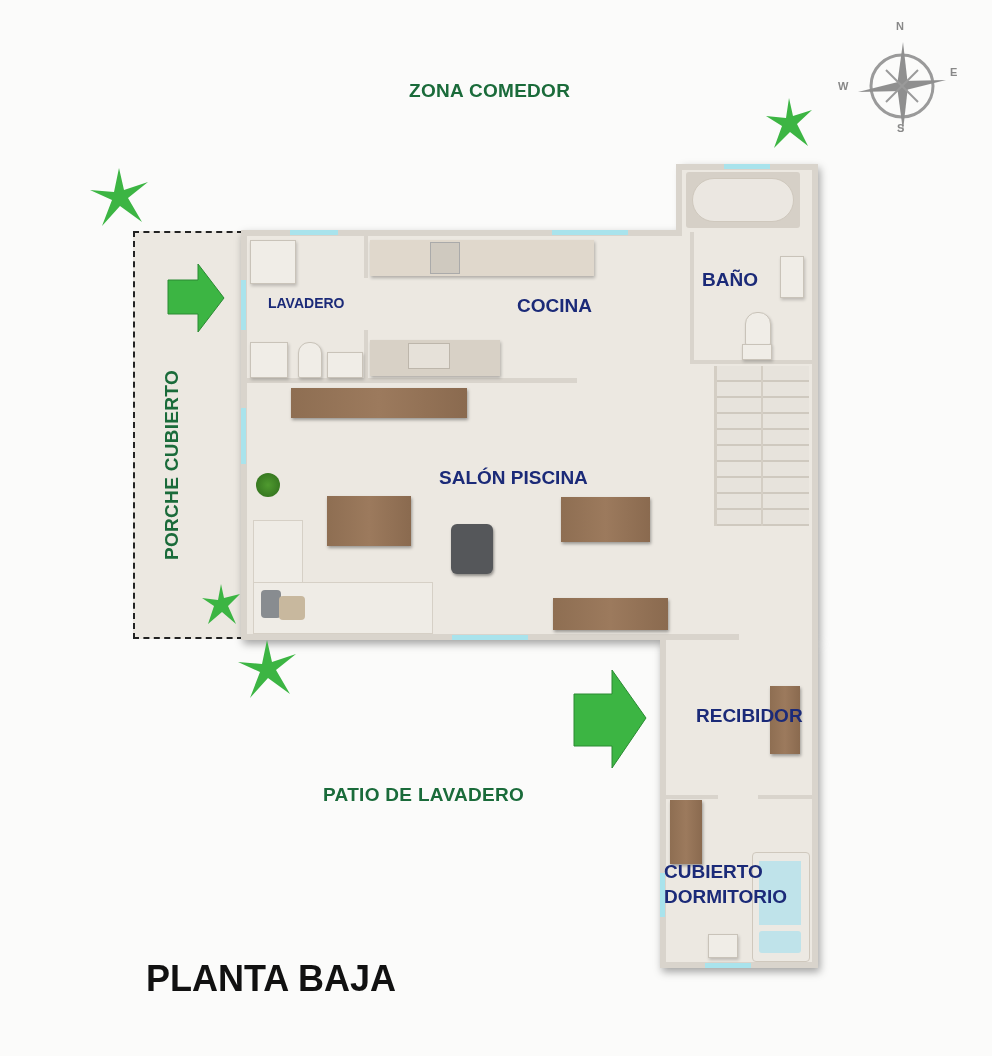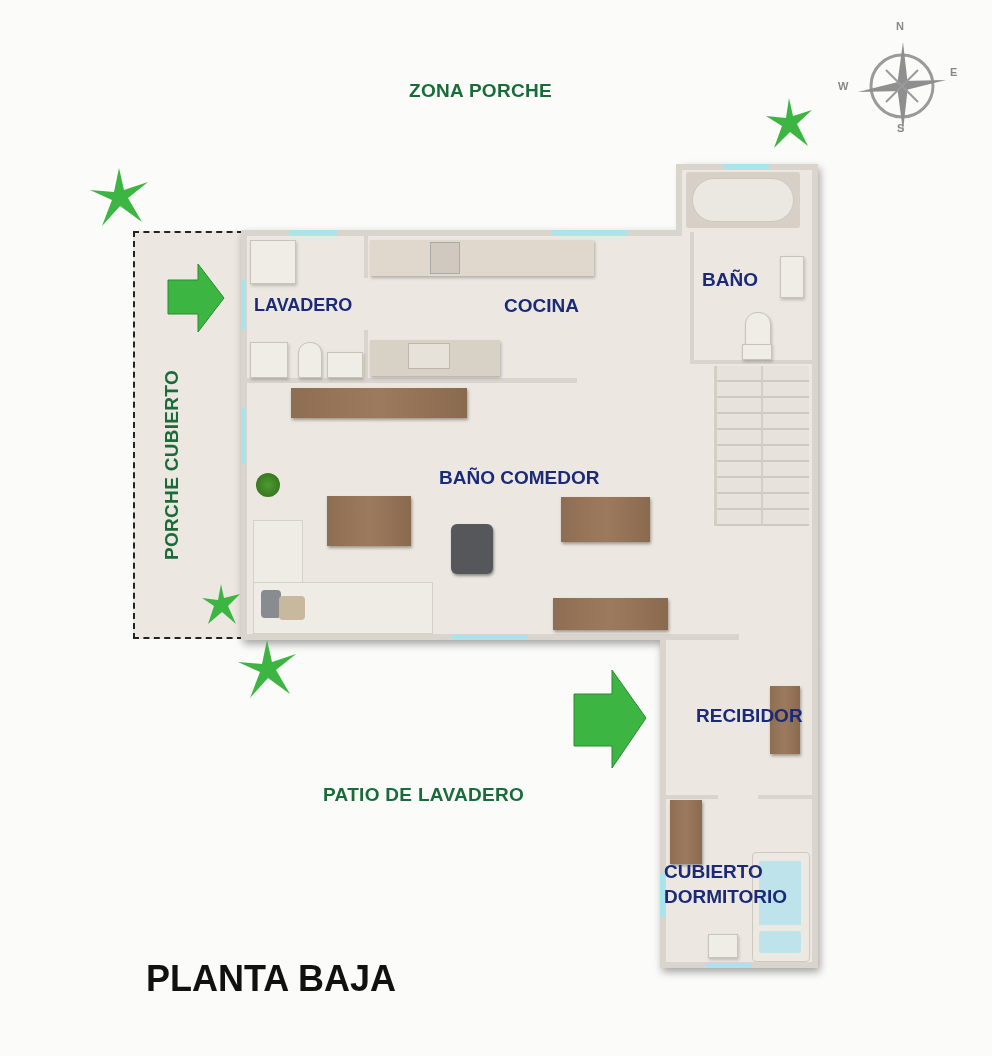--- a/index.html
+++ b/index.html
@@ -25,21 +25,21 @@
     <polygon points="22,74 66,63 110,62 66,73" fill="#8f8f8f"></polygon>
     <line x1="50" y1="52" x2="82" y2="84" stroke="#9a9a9a" stroke-width="2"></line>
     <line x1="82" y1="52" x2="50" y2="84" stroke="#9a9a9a" stroke-width="2"></line>
   </svg>
   <span class="abs" style="left:60px;top:2px;font-size:11px;color:#888;font-weight:bold;">N</span>
   <span class="abs" style="left:114px;top:48px;font-size:11px;color:#888;font-weight:bold;">E</span>
   <span class="abs" style="left:61px;top:104px;font-size:11px;color:#888;font-weight:bold;">S</span>
   <span class="abs" style="left:2px;top:62px;font-size:11px;color:#888;font-weight:bold;">W</span>
 </div>
 
-<div class="abs lbl-green" style="left:409px;top:80px;">ZONA PORCHE</div>
+<div class="abs lbl-green" style="left:409px;top:80px;">ZONA COMEDOR</div>
 <div class="abs lbl-green" style="left:323px;top:784px;">PATIO DE LAVADERO</div>
 
 <div class="abs" style="left:133px;top:231px;width:108px;height:404px;border:2px dashed #222;border-right:none;background:#ece8e1;"></div>
 <div class="abs lbl-green" style="left:172px;top:465px;transform:translate(-50%,-50%) rotate(-90deg);">PORCHE CUBIERTO</div>
 
 <div class="abs floor" style="left:241px;top:230px;width:440px;height:410px;"></div>
 <div class="abs floor" style="left:680px;top:164px;width:138px;height:476px;"></div>
 <div class="abs floor" style="left:660px;top:640px;width:158px;height:328px;"></div>
 
 <div class="abs" style="left:243px;top:232px;width:436px;height:406px;background:#ece8e1;"></div>
@@ -117,24 +117,24 @@
 <div class="abs wood" style="left:553px;top:598px;width:115px;height:32px;"></div>
 
 <div class="abs wood" style="left:770px;top:686px;width:30px;height:68px;"></div>
 <div class="abs wood" style="left:670px;top:800px;width:32px;height:64px;"></div>
 <div class="abs" style="left:752px;top:852px;width:56px;height:108px;background:#ece9e3;border:1px solid #cfc8bd;border-radius:4px;">
   <div class="abs" style="left:6px;top:8px;width:42px;height:64px;background:#bfe3ea;"></div>
   <div class="abs" style="left:6px;top:78px;width:42px;height:22px;background:#bfe3ea;border-radius:3px;"></div>
 </div>
 <div class="abs appl" style="left:708px;top:934px;width:28px;height:22px;"></div>
 
-<div class="abs lbl-blue" style="left:254px;top:295px;font-size:18px;">LAVADERO</div>
-<div class="abs lbl-blue" style="left:504px;top:295px;">COCINA</div>
+<div class="abs lbl-blue" style="left:268px;top:295px;font-size:14px;">LAVADERO</div>
+<div class="abs lbl-blue" style="left:517px;top:295px;">COCINA</div>
 <div class="abs lbl-blue" style="left:702px;top:269px;">BAÑO</div>
-<div class="abs lbl-blue" style="left:439px;top:467px;">BAÑO COMEDOR</div>
+<div class="abs lbl-blue" style="left:439px;top:467px;">SALÓN PISCINA</div>
 <div class="abs lbl-blue" style="left:696px;top:705px;">RECIBIDOR</div>
 <div class="abs lbl-blue" style="left:664px;top:861px;">CUBIERTO</div>
 <div class="abs lbl-blue" style="left:664px;top:886px;">DORMITORIO</div>
 
 <svg class="abs" style="left:166px;top:262px;" width="60" height="72" viewBox="0 0 60 72">
   <polygon points="2,18 32,18 32,2 58,36 32,70 32,52 2,52" fill="#3cb543" stroke="#2a8a32" stroke-width="1"></polygon>
 </svg>
 <svg class="abs" style="left:572px;top:668px;" width="76" height="104" viewBox="0 0 76 104">
   <polygon points="2,26 40,26 40,2 74,50 40,100 40,78 2,78" fill="#3cb543" stroke="#2a8a32" stroke-width="1"></polygon>
 </svg>

